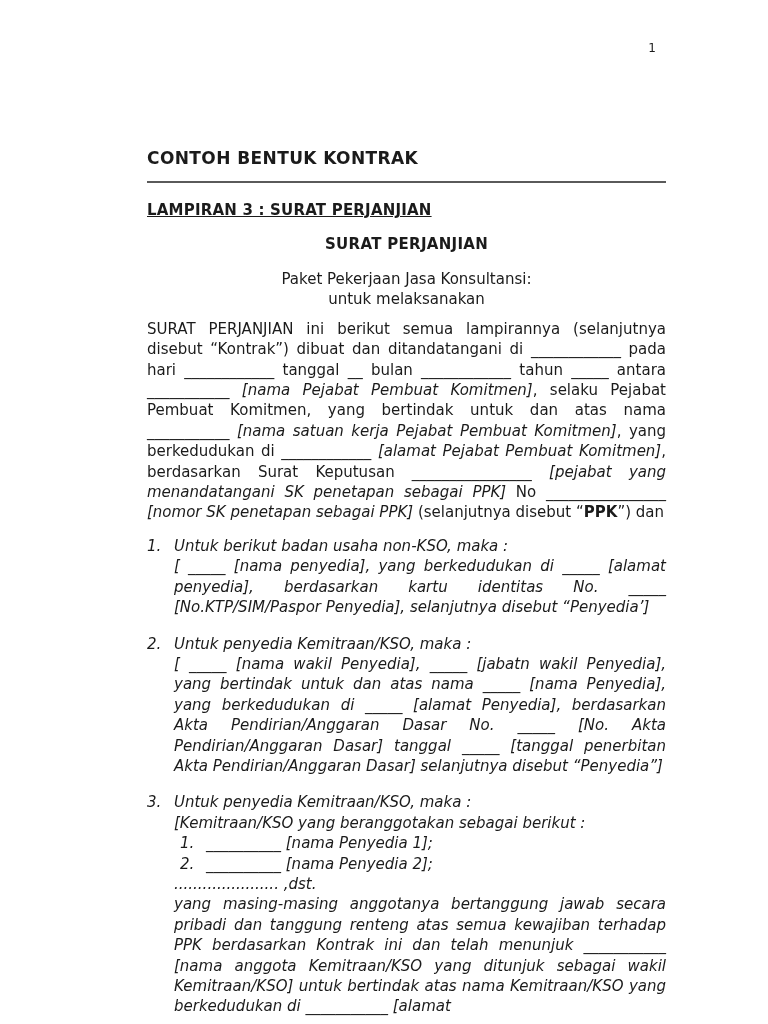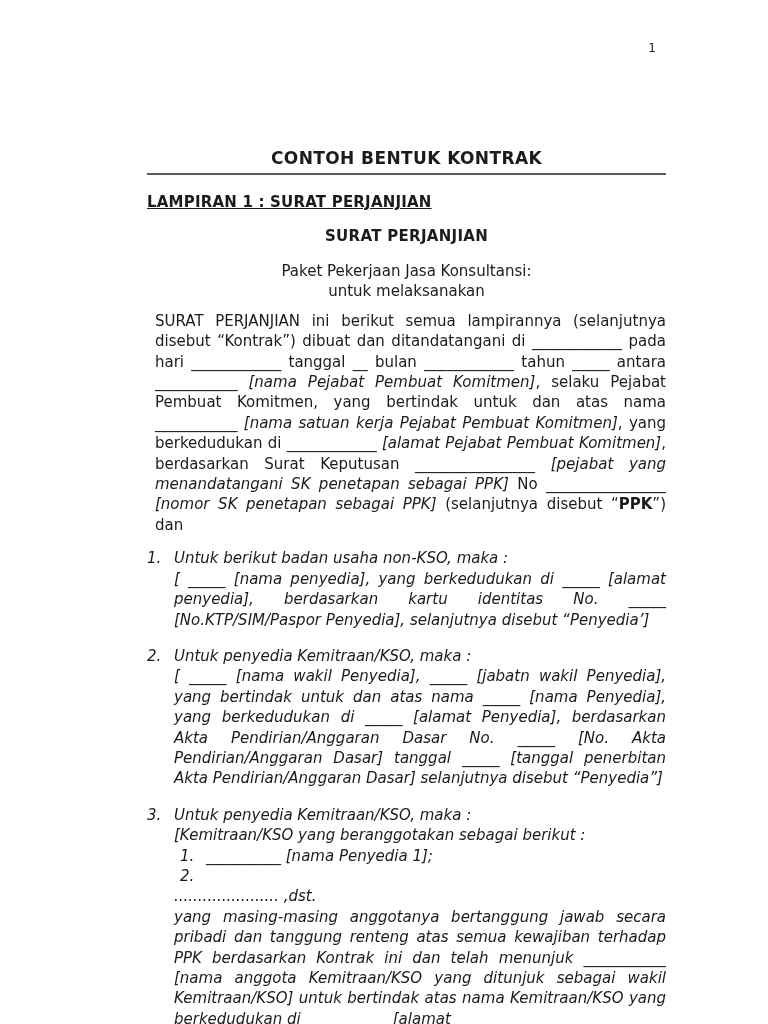--- a/index.html
+++ b/index.html
@@ -21,23 +21,22 @@
     margin-top: 40px;
     text-align: right;
     padding-right: 10px;
     font-size: 12px;
     line-height: 16px;
   }
   .main-title {
     margin: 92px 0 0 0;
     font-size: 17px;
     font-weight: bold;
-    text-align: center;
     line-height: 20px;
-    padding-bottom: 5px;
+    padding-bottom: 13px;
     border-bottom: 2px solid #5a5a5a;
     letter-spacing: 0.4px;
   }
   .lampiran {
     margin: 17px 0 0 0;
     font-size: 15px;
     font-weight: bold;
     text-decoration: underline;
     line-height: 20px;
     letter-spacing: 0.2px;
@@ -46,21 +45,21 @@
     margin: 14px 0 12px 0;
     font-size: 15px;
     font-weight: bold;
     text-align: center;
     line-height: 20px;
     letter-spacing: 0.3px;
   }
   .center-block { text-align: center; }
   .purpose { margin-top: 15px; }
   .opening {
-    margin: 9px 0 0 8px;
+    margin: 9px 0 0 0;
     text-align: justify;
   }
   .seg-italic { font-style: italic; }
   .seg-bold { font-weight: bold; }
   .contract-list { margin-top: 13px; }
   .item {
     position: relative;
     padding-left: 27px;
     font-style: italic;
     margin-bottom: 16px;
@@ -74,21 +73,21 @@
 </style>
 </head>
 <body>
 
 <div class="page">
 
   <div class="page-number">1</div>
 
   <h1 class="main-title">CONTOH BENTUK KONTRAK</h1>
 
-  <h2 class="lampiran">LAMPIRAN 1 : SURAT PERJANJIAN</h2>
+  <h2 class="lampiran">LAMPIRAN 3 : SURAT PERJANJIAN</h2>
 
   <h3 class="doc-title">SURAT PERJANJIAN</h3>
 
   <div class="center-block purpose">
     <div>Paket Pekerjaan Jasa Konsultansi:</div>
     <div>untuk melaksanakan</div>
   </div>
 
 
   <p class="opening"><span>SURAT PERJANJIAN ini berikut semua lampirannya (selanjutnya disebut “Kontrak”) dibuat dan ditandatangani di ____________ pada hari ____________ tanggal __ bulan ____________ tahun _____ antara ___________ </span><span class="seg-italic">[nama Pejabat Pembuat Komitmen]</span><span>, selaku Pejabat Pembuat Komitmen, yang bertindak untuk dan atas nama ___________ </span><span class="seg-italic">[nama satuan kerja Pejabat Pembuat Komitmen]</span><span>, yang berkedudukan di ____________ </span><span class="seg-italic">[alamat Pejabat Pembuat Komitmen]</span><span>, berdasarkan Surat Keputusan ________________ </span><span class="seg-italic">[pejabat yang menandatangani SK penetapan sebagai PPK]</span><span> No ________________ </span><span class="seg-italic">[nomor SK penetapan sebagai PPK]</span><span> (selanjutnya disebut “</span><span class="seg-bold">PPK</span><span>”) dan</span></p>
@@ -110,19 +109,20 @@
     <div class="item">
       <span class="num">3.</span>
       <div class="intro">Untuk penyedia Kemitraan/KSO, maka :</div>
       <div>[Kemitraan/KSO yang beranggotakan sebagai berikut :</div>
       <div class="member">
         <span class="mnum">1.</span>
         <span>__________ [nama Penyedia 1];</span>
       </div>
       <div class="member">
         <span class="mnum">2.</span>
+        <span>__________ [nama Penyedia 2];</span>
       </div>
       <div class="etc-line">...................... ,dst.</div>
       <div class="just">yang masing-masing anggotanya bertanggung jawab secara pribadi dan tanggung renteng atas semua kewajiban terhadap PPK berdasarkan Kontrak ini dan telah menunjuk ___________ [nama anggota Kemitraan/KSO yang ditunjuk sebagai wakil Kemitraan/KSO] untuk bertindak atas nama Kemitraan/KSO yang berkedudukan di ___________ [alamat</div>
     </div>
 
   </div>
 </div>
 
 </body></html>

